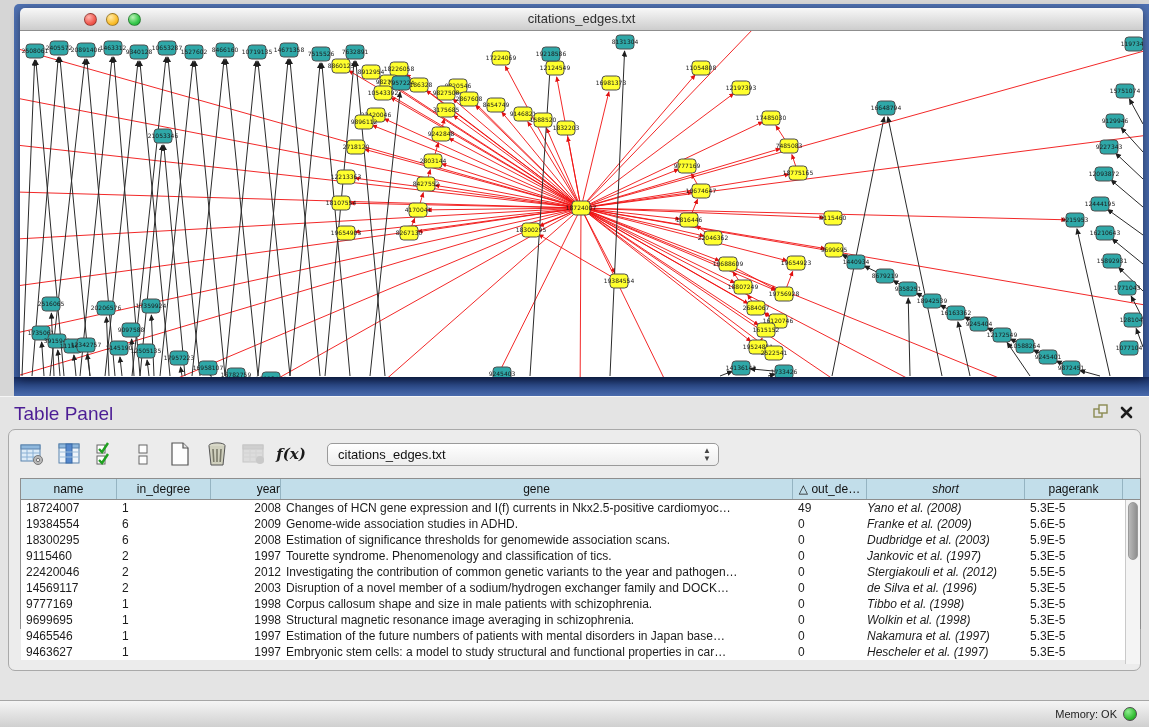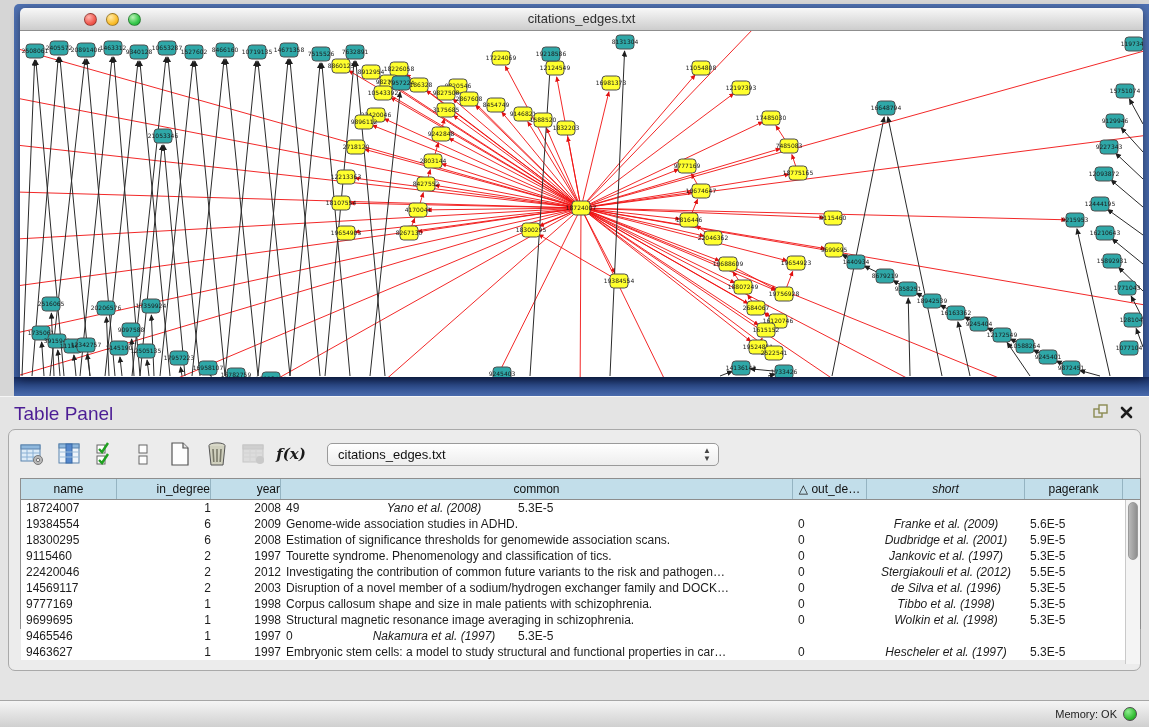--- a/index.html
+++ b/index.html
@@ -36,22 +36,22 @@
   .combobox { position:relative; margin-left:14px; width:392px; height:23px; border:1px solid #9a9a9a; border-radius:5px;
     background:linear-gradient(#ffffff,#ededed); font-size:13px; color:#111; line-height:21px; padding-left:10px; }
   .combo-arrows { position:absolute; right:7px; top:3px; font-size:8px; line-height:8px; color:#444; text-align:center; }
 
   .tableview { position:absolute; left:11px; top:48px; width:1121px; height:151px; background:#fff; border:1px solid #8e8e8e; }
   .thead { display:flex; height:21px; background:#c2deea; border-bottom:1px solid #8d8d8d; }
   .th { font-size:12px; line-height:20px; text-align:center; color:#111;
     border-right:1px solid #95b4c2; overflow:hidden; white-space:nowrap; }
   .trow { display:flex; height:16px; background:#fff; }
   .td { font-size:12px; line-height:16px; color:#1c1c1c; padding-left:5px; overflow:hidden; white-space:nowrap; }
-  .td.center { text-align:center; padding-left:0; }
-  .c0{width:96px;} .c1{width:94px;text-align:right;} .c2{width:70px;text-align:right;} .c3{width:512px;} .c4{width:74px;} .c5{width:158px;font-style:italic;} .c6{width:98px;}
+  .td.center { text-align:left; padding-left:0; }
+  .c0{width:96px;} .c1{width:94px;} .c2{width:70px;text-align:right;} .c3{width:512px;} .c4{width:74px;} .c5{width:158px;font-style:italic;} .c6{width:98px;}
   .vscroll { position:absolute; right:0; top:21px; width:15px; height:164px; background:#f4f4f4; border-left:1px solid #c9c9c9; }
   .vthumb { position:absolute; left:2px; top:2px; width:10px; height:58px; border-radius:6px;
     background:linear-gradient(90deg,#b9b9b9,#8f8f8f); border:1px solid #9a9a9a; }
 
   .tabs { position:absolute; left:50%; top:278px; transform:translateX(-50%); display:flex; height:21px;
     border:1px solid #8f8f8f; border-radius:5px; overflow:hidden; background:#fff; box-shadow:0 1px 1px rgba(255,255,255,.8); }
   .tab { font-size:13px; line-height:20px; padding:0 14px; color:#111; background:linear-gradient(#ffffff,#f1f1f1); border-right:1px solid #b5b5b5; }
   .tab:last-child { border-right:none; }
   .tab.selected { background:linear-gradient(#8d8d8d,#6e6e6e); color:#f2f2f2; }
 
@@ -549,66 +549,67 @@
           <span>citations_edges.txt</span>
           <span class="combo-arrows">▲<br>▼</span>
         </div>
       </div>
 
       <div class="tableview">
         <div class="thead" id="thead">
             <div class="th c0">name</div>
             <div class="th c1">in_degree</div>
             <div class="th c2">year</div>
-            <div class="th c3">common</div>
+            <div class="th c3">gene</div>
             <div class="th c4">△ out_de…</div>
             <div class="th c5">short</div>
             <div class="th c6">pagerank</div>
           </div>
         <div id="tbody">
             <div class="trow">
               <div class="td c0">18724007</div>
               <div class="td c1">1</div>
               <div class="td c2">2008</div>
+              <div class="td c3">Changes of HCN gene expression and I(f) currents in Nkx2.5-positive cardiomyoc…</div>
               <div class="td c4">49</div>
               <div class="td c5 center">Yano et al. (2008)</div>
               <div class="td c6">5.3E-5</div>
             </div>
             <div class="trow">
               <div class="td c0">19384554</div>
               <div class="td c1">6</div>
               <div class="td c2">2009</div>
               <div class="td c3">Genome-wide association studies in ADHD.</div>
               <div class="td c4">0</div>
               <div class="td c5 center">Franke et al. (2009)</div>
               <div class="td c6">5.6E-5</div>
             </div>
             <div class="trow">
               <div class="td c0">18300295</div>
               <div class="td c1">6</div>
               <div class="td c2">2008</div>
               <div class="td c3">Estimation of significance thresholds for genomewide association scans.</div>
               <div class="td c4">0</div>
-              <div class="td c5 center">Dudbridge et al. (2001)</div>
+              <div class="td c5 center">Dudbridge et al. (2003)</div>
               <div class="td c6">5.9E-5</div>
             </div>
             <div class="trow">
               <div class="td c0">9115460</div>
               <div class="td c1">2</div>
               <div class="td c2">1997</div>
               <div class="td c3">Tourette syndrome. Phenomenology and classification of tics.</div>
               <div class="td c4">0</div>
               <div class="td c5 center">Jankovic et al. (1997)</div>
               <div class="td c6">5.3E-5</div>
             </div>
             <div class="trow">
               <div class="td c0">22420046</div>
               <div class="td c1">2</div>
               <div class="td c2">2012</div>
-              <div class="td c3">Investigating the contribution of common future variants to the risk and pathogen…</div>
+              <div class="td c3">Investigating the contribution of common genetic variants to the year and pathogen…</div>
               <div class="td c4">0</div>
               <div class="td c5 center">Stergiakouli et al. (2012)</div>
               <div class="td c6">5.5E-5</div>
             </div>
             <div class="trow">
               <div class="td c0">14569117</div>
               <div class="td c1">2</div>
               <div class="td c2">2003</div>
               <div class="td c3">Disruption of a novel member of a sodium/hydrogen exchanger family and DOCK…</div>
               <div class="td c4">0</div>
@@ -630,20 +631,21 @@
               <div class="td c2">1998</div>
               <div class="td c3">Structural magnetic resonance image averaging in schizophrenia.</div>
               <div class="td c4">0</div>
               <div class="td c5 center">Wolkin et al. (1998)</div>
               <div class="td c6">5.3E-5</div>
             </div>
             <div class="trow">
               <div class="td c0">9465546</div>
               <div class="td c1">1</div>
               <div class="td c2">1997</div>
+              <div class="td c3">Estimation of the future numbers of patients with mental disorders in Japan base…</div>
               <div class="td c4">0</div>
               <div class="td c5 center">Nakamura et al. (1997)</div>
               <div class="td c6">5.3E-5</div>
             </div>
             <div class="trow">
               <div class="td c0">9463627</div>
               <div class="td c1">1</div>
               <div class="td c2">1997</div>
               <div class="td c3">Embryonic stem cells: a model to study structural and functional properties in car…</div>
               <div class="td c4">0</div>

